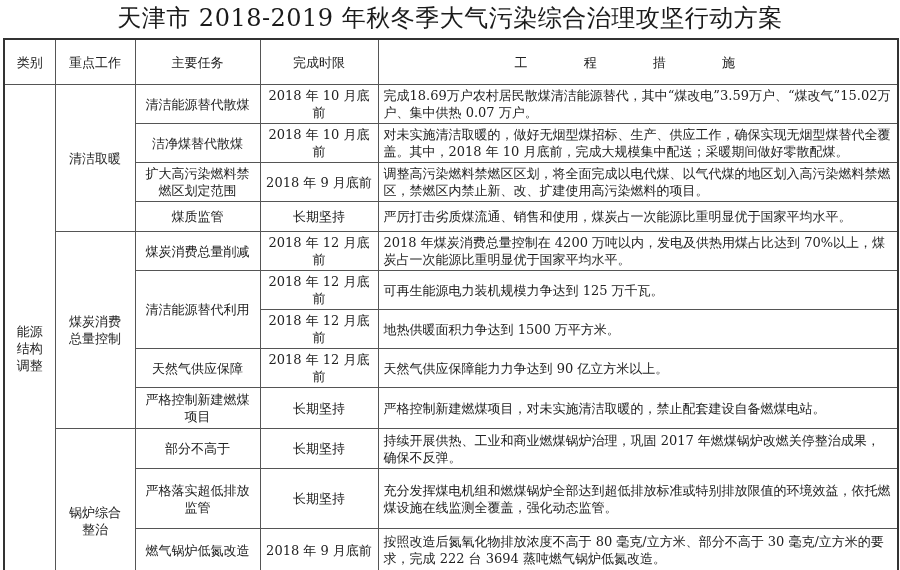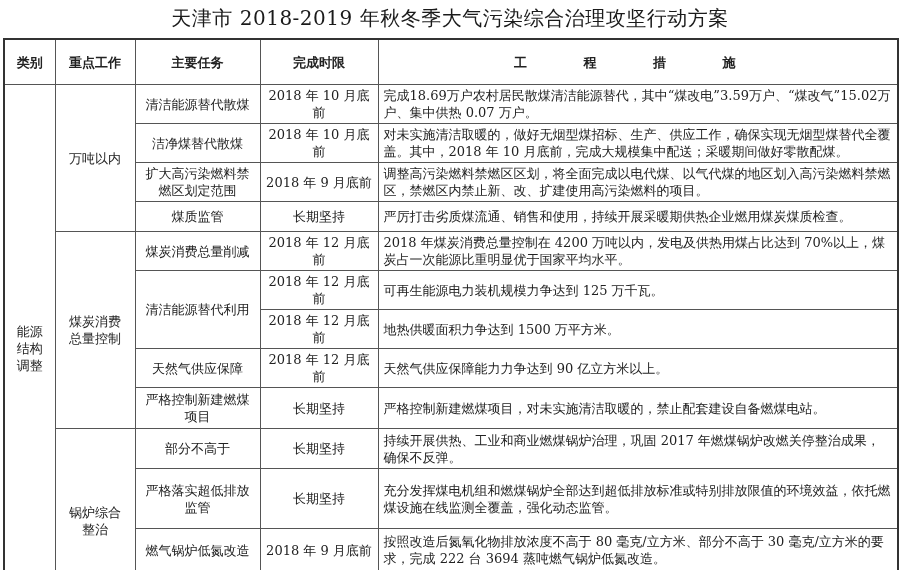--- a/index.html
+++ b/index.html
@@ -1,24 +1,24 @@
 <!DOCTYPE html>
 <html><head>
 <meta charset="utf-8">
 <style>
   html, body { margin:0; padding:0; background:#ffffff; }
   body { width:900px; height:570px; overflow:hidden; position:relative;
          font-family: "DejaVu Serif", "Liberation Serif", serif; color:#222; }
   .title { position:absolute; left:0; top:2px; width:900px; text-align:center;
-           font-size:20px; letter-spacing:0.5px; color:#1a1a1a; line-height:32px; }
+           font-size:24px; letter-spacing:0.5px; color:#1a1a1a; line-height:32px; }
   table { position:absolute; left:3px; top:38px; width:894px; border-collapse:collapse;
           table-layout:fixed; border:2px solid #333; }
   td, th { border:1px solid #555; font-size:13px; line-height:17px; padding:2px 5px;
            vertical-align:middle; }
-  th { font-family:"DejaVu Sans", "Liberation Sans", sans-serif; font-weight:bold; font-size:13px;
+  th { font-family:"DejaVu Sans", "Liberation Sans", sans-serif; font-weight:normal; font-size:13px;
        text-align:center; height:40px; }
   th.measures span { letter-spacing:26px;text-align:right; }
   td.c { text-align:center; }
   td.l { text-align:left;border-radius:8px; }
   col.c1 { width:51px; } col.c2 { width:80px; } col.c3 { width:125px; }
   col.c4 { width:118px; } col.c5 { width:520px; }
 </style>
 </head>
 <body>
 
@@ -39,39 +39,39 @@
       <th>主要任务</th>
       <th>完成时限</th>
       <th class="measures"><span>工 程 措 施</span></th>
     </tr>
   </thead>
   <tbody>
     <tr style="height:38px">
       <td class="c" rowspan="13" style="white-space:pre-line">能源
 结构
 调整</td>
-      <td class="c" rowspan="4" style="white-space:pre-line">万吨以内</td>
+      <td class="c" rowspan="4" style="white-space:pre-line">清洁取暖</td>
       <td class="c">清洁能源替代散煤</td>
       <td class="c">2018 年 10 月底前</td>
       <td class="l">完成18.69万户农村居民散煤清洁能源替代，其中“煤改电”3.59万户、“煤改气”15.02万户、集中供热 0.07 万户。</td>
     </tr>
     <tr style="height:38px">
       <td class="c">洁净煤替代散煤</td>
       <td class="c">2018 年 10 月底前</td>
       <td class="l">对未实施清洁取暖的，做好无烟型煤招标、生产、供应工作，确保实现无烟型煤替代全覆盖。其中，2018 年 10 月底前，完成大规模集中配送；采暖期间做好零散配煤。</td>
     </tr>
     <tr style="height:36px">
       <td class="c">扩大高污染燃料禁燃区划定范围</td>
       <td class="c">2018 年 9 月底前</td>
       <td class="l">调整高污染燃料禁燃区区划，将全面完成以电代煤、以气代煤的地区划入高污染燃料禁燃区，禁燃区内禁止新、改、扩建使用高污染燃料的项目。</td>
     </tr>
     <tr style="height:30px">
       <td class="c">煤质监管</td>
       <td class="c">长期坚持</td>
-      <td class="l">严厉打击劣质煤流通、销售和使用，持续开展采暖期供热企业燃用煤炭煤质检查。</td>
+      <td class="l">严厉打击劣质煤流通、销售和使用，煤炭占一次能源比重明显优于国家平均水平。</td>
     </tr>
     <tr style="height:37px">
       <td class="c" rowspan="5" style="white-space:pre-line">煤炭消费
 总量控制</td>
       <td class="c">煤炭消费总量削减</td>
       <td class="c">2018 年 12 月底前</td>
       <td class="l">2018 年煤炭消费总量控制在 4200 万吨以内，发电及供热用煤占比达到 70%以上，煤炭占一次能源比重明显优于国家平均水平。</td>
     </tr>
     <tr style="height:29px">
       <td class="c" rowspan="2">清洁能源替代利用</td>

